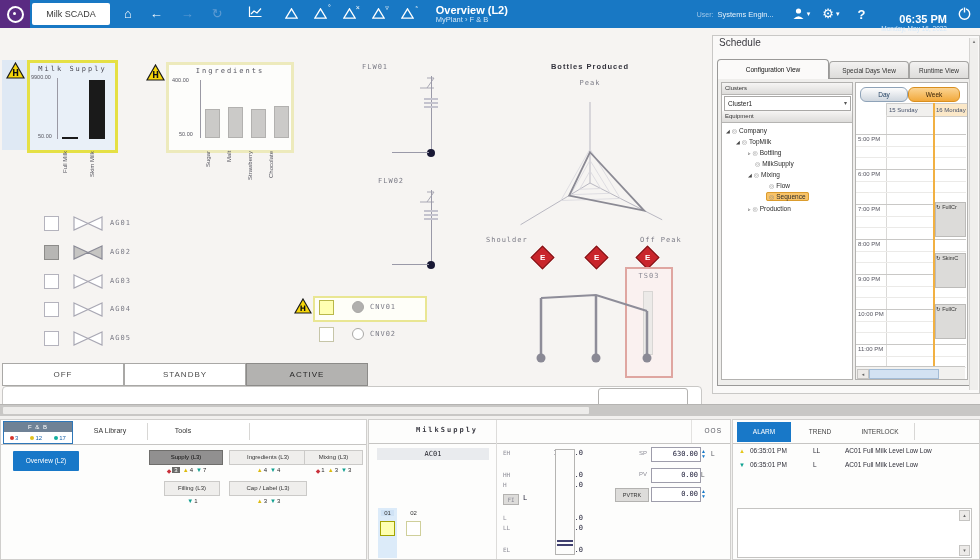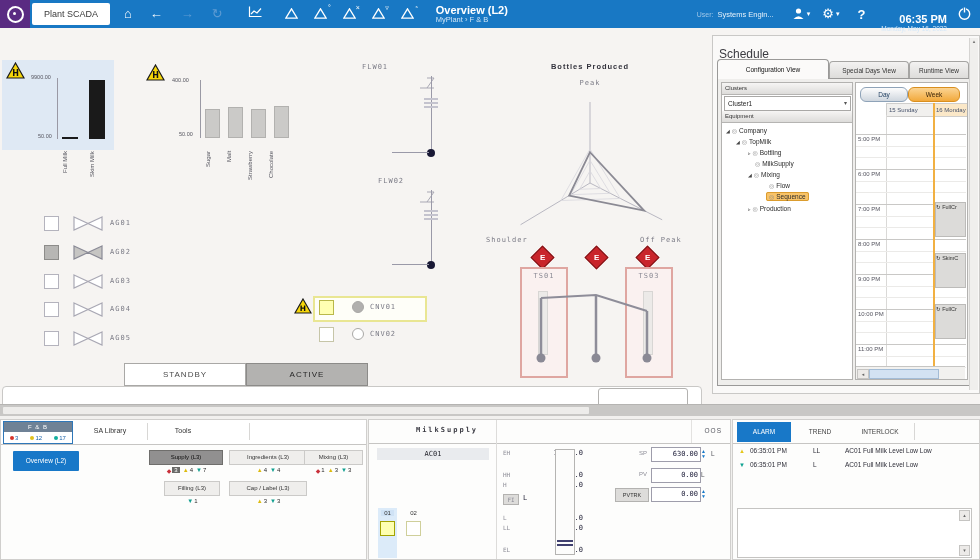--- a/index.html
+++ b/index.html
@@ -56,21 +56,21 @@
   .diam span{transform:rotate(-45deg);color:#fff;font-weight:bold;font-size:8px;}
   .modebtn{position:absolute;height:21px;background:#fff;border:1px solid #a9a8a6;color:#4a4a4a;font-size:8px;letter-spacing:1px;text-align:center;line-height:21px;}
   .modebtn.active{background:#b3b2b0;border-color:#8c8b89;color:#262626;}
   .radio{width:10px;height:10px;border-radius:50%;border:1px solid #a9a8a6;background:#fff;}
   .radio.on{background:#b1b0ae;}
   
   .hscroll{position:absolute;left:0;top:404px;width:980px;height:11px;background:#c8c7c5;border-top:1px solid #b5b4b2;}
   .hthumb{position:absolute;left:3px;top:2px;width:586px;height:7px;background:#edecea;border-radius:1px;}
   
   .sched{position:absolute;left:712px;top:35px;width:266px;height:357px;background:#faf9f8;border:1px solid #c9c8c6;}
-  .sch-title{position:absolute;left:6px;top:11px;font-size:12px;color:#3a3a40;}
+  .sch-title{position:absolute;left:6px;top:1px;font-size:10px;color:#3a3a40;}
   .sch-tab{position:absolute;height:17px;background:linear-gradient(#f3f2f1,#dcdbd9);border:1px solid #a5a4a2;border-bottom:none;border-radius:4px 4px 0 0;font-size:6.5px;color:#333;text-align:center;line-height:17px;overflow:hidden;white-space:nowrap;}
   .sch-tab.active{background:#fbfaf9;border-color:#9a9998;height:19px;line-height:19px;z-index:2;color:#111;}
   .sch-body{position:absolute;left:4px;top:42px;width:251px;height:306px;background:#efeeec;border:1px solid #9a9998;}
   .pane{position:absolute;background:#fff;border:1px solid #b3b2b0;}
   .hdrbar{height:11px;background:linear-gradient(#f6f5f4,#dddcda);border-bottom:1px solid #b5b4b2;font-size:6px;color:#333;padding-left:3px;line-height:11px;}
   .ddl{position:absolute;left:2px;top:13px;width:122px;height:13px;border:1px solid #a9a8a6;background:#fff;font-size:6.5px;line-height:13px;padding-left:3px;color:#222;}
   .ddl .caret2{position:absolute;right:3px;top:0;color:#555;font-size:6px;}
   .trow{position:absolute;height:11px;font-size:6.5px;color:#2a2a2a;line-height:11px;white-space:nowrap;}
   .trow .arr{color:#444;font-size:5px;margin-right:2px;}
   .trow .nico{color:#8a8a8a;font-size:6px;margin-right:2px;}
@@ -121,21 +121,21 @@
 </style>
 </head>
 <body>
 
 <div class="stage">
 
   <div class="topbar">
     <div class="logo">
         <span class="ring"></span>
       </div>
-    <div class="brandchip">Plant SCADA</div>
+    <div class="brandchip">Milk SCADA</div>
     <span class="tbico" style="margin-left:14px">⌂</span>
     <span class="tbico">←</span>
     <span class="tbico dim">→</span>
     <span class="tbico dim">↻</span>
     <span class="tbico" style="margin-left:16px">
       <svg width="14" height="12" viewBox="0 0 14 12">
           <path d="M1.5 0.5 V10.5 H13.5" stroke="#fff" fill="none" stroke-width="1.2"></path>
           <polyline points="3,8 6,5 9,7 13,2.5" stroke="#fff" fill="none" stroke-width="1.2"></polyline>
         </svg>
     </span>
@@ -175,38 +175,44 @@
       </div>
       <span class="pwr"><svg width="15" height="15" viewBox="0 0 15 15">
             <circle cx="7.5" cy="8" r="5.2" fill="none" stroke="#fff" stroke-width="1.4"></circle>
             <line x1="7.5" y1="1" x2="7.5" y2="7" stroke="#1878c4" stroke-width="3"></line>
             <line x1="7.5" y1="1.5" x2="7.5" y2="6.5" stroke="#fff" stroke-width="1.4"></line>
           </svg></span>
     </div>
   </div>
 
   <div class="m" style="left:2px;top:60px;width:112px;height:90px;background:#dfe9f4"></div>
+  <div class="m chartbox" style="left:27px;top:60px;width:85px;height:87px">
+    <span class="cb-title msh">Milk Supply</span>
+  </div>
   <span class="m ylab" style="left:31px;top:74px">9900.00</span>
   <span class="m ylab" style="left:38px;top:133px">50.00</span>
   <div class="m axis" style="left:57px;top:78px;height:61px"></div>
   <div class="m bars" style="left:62px;top:79px;width:48px;height:60px" data-chart="milk_supply">
       <div class="bar" style="height: 3%;"></div>
       <div class="bar" style="height: 99%;"></div>
     </div>
   <div class="m xlabs" style="left:62px;top:151px" data-chart-labels="milk_supply">
       <div class="xlab">Full Milk</div>
       <div class="xlab">Skim Milk</div>
     </div>
   <div class="m warn" style="left:6px;top:62px">
     <svg width="19" height="17" viewBox="0 0 19 17">
         <path d="M9.5 1 L18 16 H1 Z" fill="#f6d60a" stroke="#1a1a1a" stroke-width="1.2"></path>
         <text x="9.5" y="13.5" text-anchor="middle" font-size="8" font-weight="bold" fill="#111" font-family="DejaVu Sans,sans-serif">H</text>
       </svg>
   </div>
 
+  <div class="m chartbox pale" style="left:166px;top:62px;width:122px;height:85px">
+    <span class="cb-title msh" style="color:#55555f">Ingredients</span>
+  </div>
   <span class="m ylab" style="left:172px;top:77px">400.00</span>
   <span class="m ylab" style="left:179px;top:131px">50.00</span>
   <div class="m axis" style="left:200px;top:80px;height:58px"></div>
   <div class="m bars" style="left:205px;top:81px;width:82px;height:57px" data-chart="ingredients">
       <div class="bar" style="height: 47%;"></div>
       <div class="bar" style="height: 51%;"></div>
       <div class="bar" style="height: 47%;"></div>
       <div class="bar" style="height: 52%;"></div>
     </div>
   <div class="m xlabs" style="left:205px;top:151px" data-chart-labels="ingredients">
@@ -325,38 +331,35 @@
   <div class="m" style="left:588px;top:249px">
       <div class="diam">
         <span>E</span>
       </div>
     </div>
   <div class="m" style="left:639px;top:249px">
       <div class="diam">
         <span>E</span>
       </div>
     </div>
-  <div class="m tsbox" style="left:520px;top:267px;width:44px;height:107px">
-    <span class="ts-lbl msh">TS01</span>
-    <span class="ts-track" style="left:16px;top:22px"></span>
-  </div>
   <div class="m tsbox" style="left:625px;top:267px;width:44px;height:107px">
     <span class="ts-lbl msh">TS03</span>
     <span class="ts-track" style="left:16px;top:22px"></span>
   </div>
   <svg class="m" style="left:510px;top:240px;pointer-events:none" width="180" height="135" viewBox="0 0 180 135">
     <polyline points="31,58 86,55 137,71" fill="none" stroke="#8e8d99" stroke-width="2"></polyline>
     <line x1="31" y1="58" x2="31" y2="116" stroke="#8e8d99" stroke-width="2.5"></line>
     <line x1="86" y1="55" x2="86" y2="116" stroke="#8e8d99" stroke-width="2.5"></line>
     <line x1="137" y1="71" x2="137" y2="116" stroke="#8e8d99" stroke-width="2.5"></line>
     <circle cx="31" cy="118" r="4.5" fill="#8a8995"></circle>
     <circle cx="86" cy="118" r="4.5" fill="#8a8995"></circle>
     <circle cx="137" cy="118" r="4.5" fill="#8a8995"></circle>
   </svg>
 
+  <div class="modebtn" style="left:2px;top:363px;width:120px">OFF</div>
   <div class="modebtn" style="left:124px;top:363px;width:120px">STANDBY</div>
   <div class="modebtn active" style="left:246px;top:363px;width:120px">ACTIVE</div>
 
   <div class="m" style="left:2px;top:386px;width:698px;height:30px;background:#fff;border:1px solid #c9c8c6;border-radius:4px"></div>
   <div class="m" style="left:598px;top:388px;width:88px;height:26px;background:#fff;border:1px solid #b3b2b0;border-radius:3px;z-index:2">
     <span style="position:absolute;left:0;right:0;bottom:3px;text-align:center;font-size:6px;color:#555"><span>MALT</span> ▾</span>
   </div>
   <div class="hscroll" style="z-index:3">
       <div class="hthumb"></div>
     </div>

